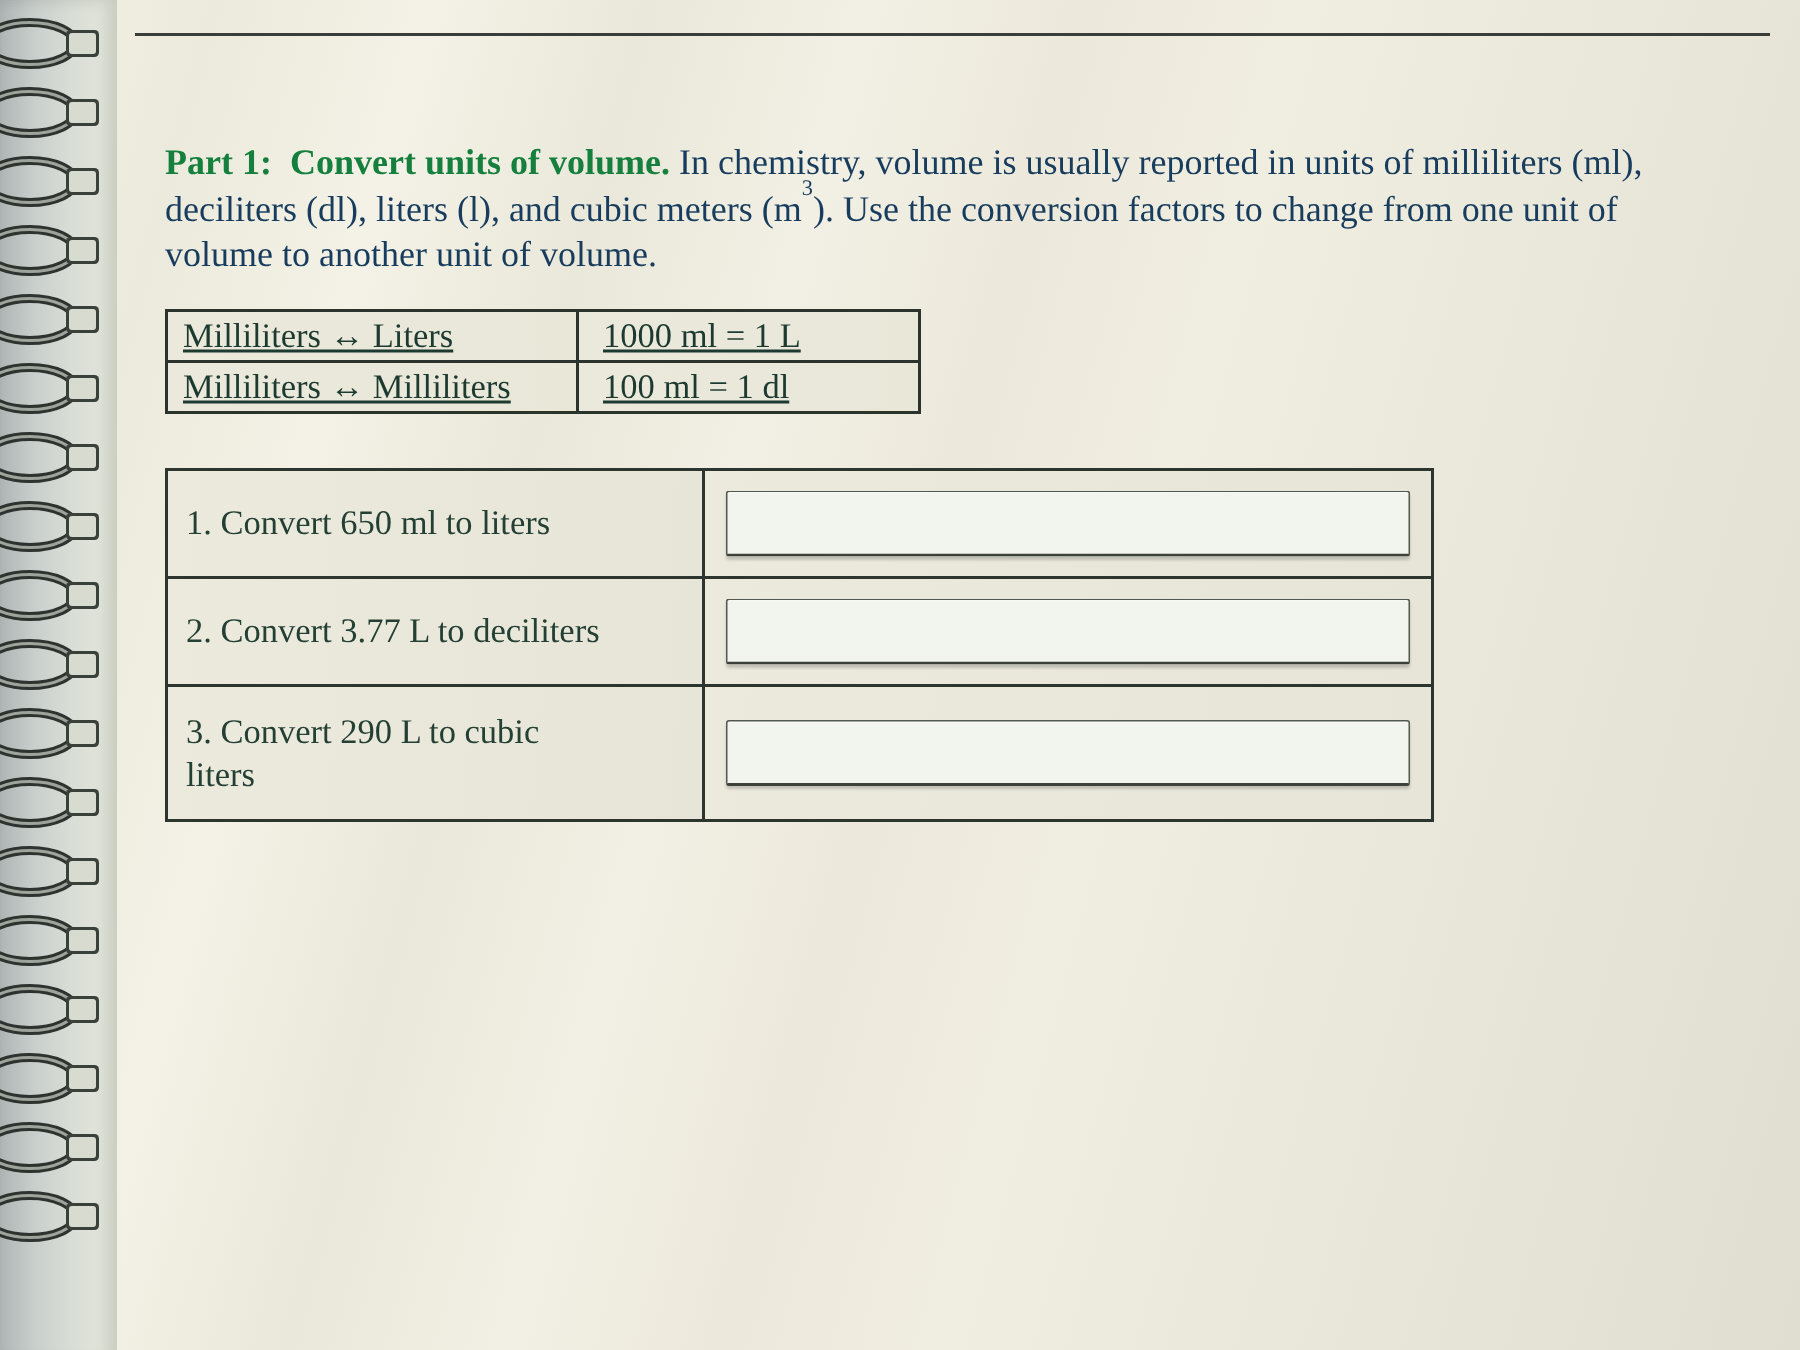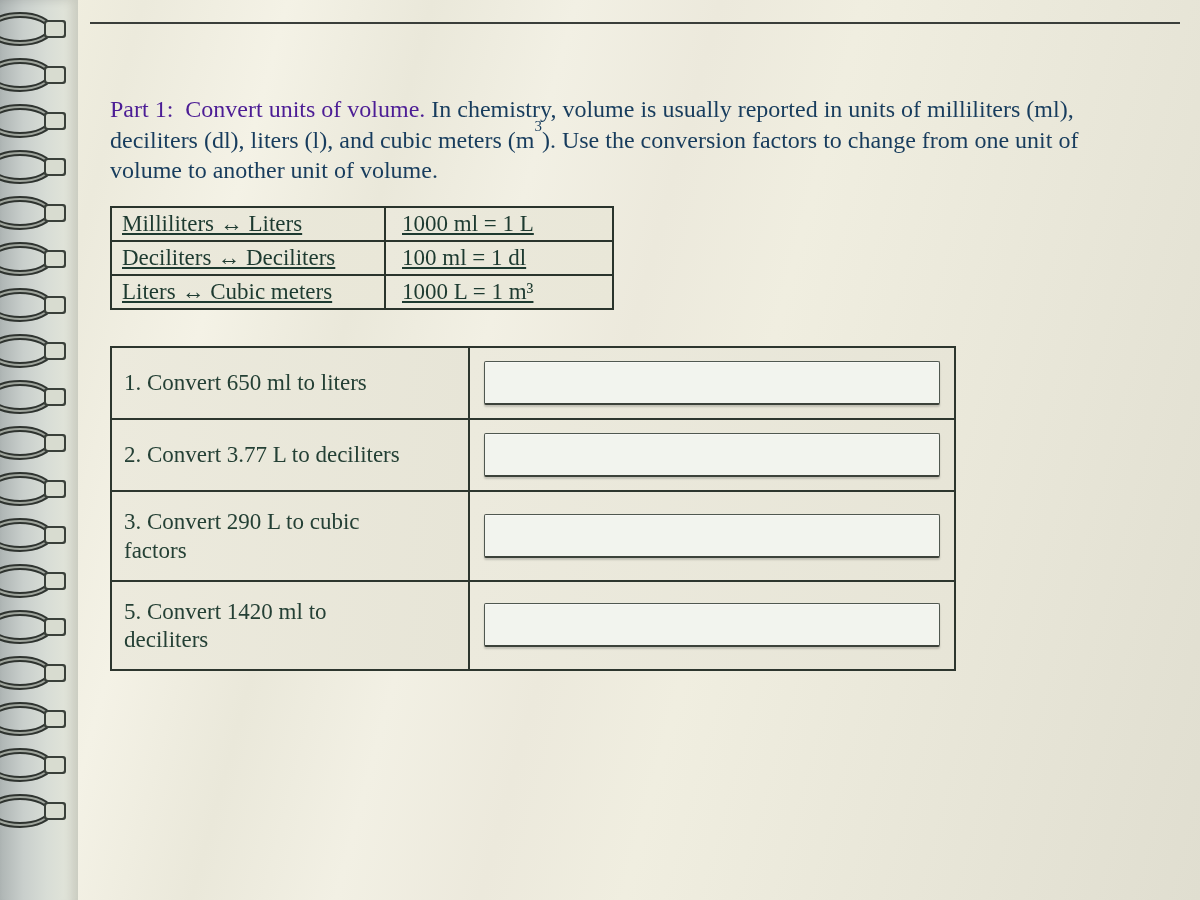--- a/index.html
+++ b/index.html
@@ -54,21 +54,21 @@
     right: 28px;
   }
 
   .intro {
     font-size: 24px;
     line-height: 1.28;
     color: #1e3a2f;
     margin-bottom: 20px;
     max-width: 1005px;
   }
-  .intro b.header { color: #4c1d95; font-weight: 400; }
+  .intro b.header { color: #15803d; font-weight: 700; }
   .intro .blue { color: #173c5d; }
 
   
   .cf-table {
     border-collapse: collapse;
     font-size: 23px;
     color: #1d3a30;
     margin-bottom: 36px;
   }
   .cf-table td {
@@ -283,26 +283,22 @@
     </span>
   </p>
 
   <table class="cf-table">
     <tbody>
         <tr>
       <td class="left">Milliliters ↔ Liters</td>
       <td class="right">1000 ml = 1 L</td>
     </tr>
     <tr>
-      <td class="left">Deciliters ↔ Deciliters</td>
+      <td class="left">Milliliters ↔ Milliliters</td>
       <td class="right">100 ml = 1 dl</td>
-    </tr>
-    <tr>
-      <td class="left">Liters ↔ Cubic meters</td>
-      <td class="right">1000 L = 1 m³</td>
     </tr>
   </tbody>
     </table>
 
   <table class="wk-table">
     <tbody>
         <tr>
       <td class="prompt">
         <span>1.</span>
         <span>Convert 650 ml to liters</span>
@@ -317,32 +313,22 @@
         <span>Convert 3.77 L to deciliters</span>
       </td>
       <td class="ans">
         <input class="ansbox" style="">
       </td>
     </tr>
     <tr>
       <td class="prompt twoline">
         <span>3.</span>
         <span>Convert 290 L to cubic</span><br>
-        <span>factors</span>
+        <span>liters</span>
       </td>
       <td class="ans">
         <input class="ansbox" style="">
       </td>
     </tr>
-    <tr>
-      <td class="prompt twoline">
-        <span>5.</span>
-        <span>Convert 1420 ml to</span><br>
-        <span>deciliters</span>
-      </td>
-      <td class="ans">
-        <input class="ansbox" style="">
-      </td>
-    </tr>
   </tbody>
     </table>
 
 </div>
 
 </body></html>

